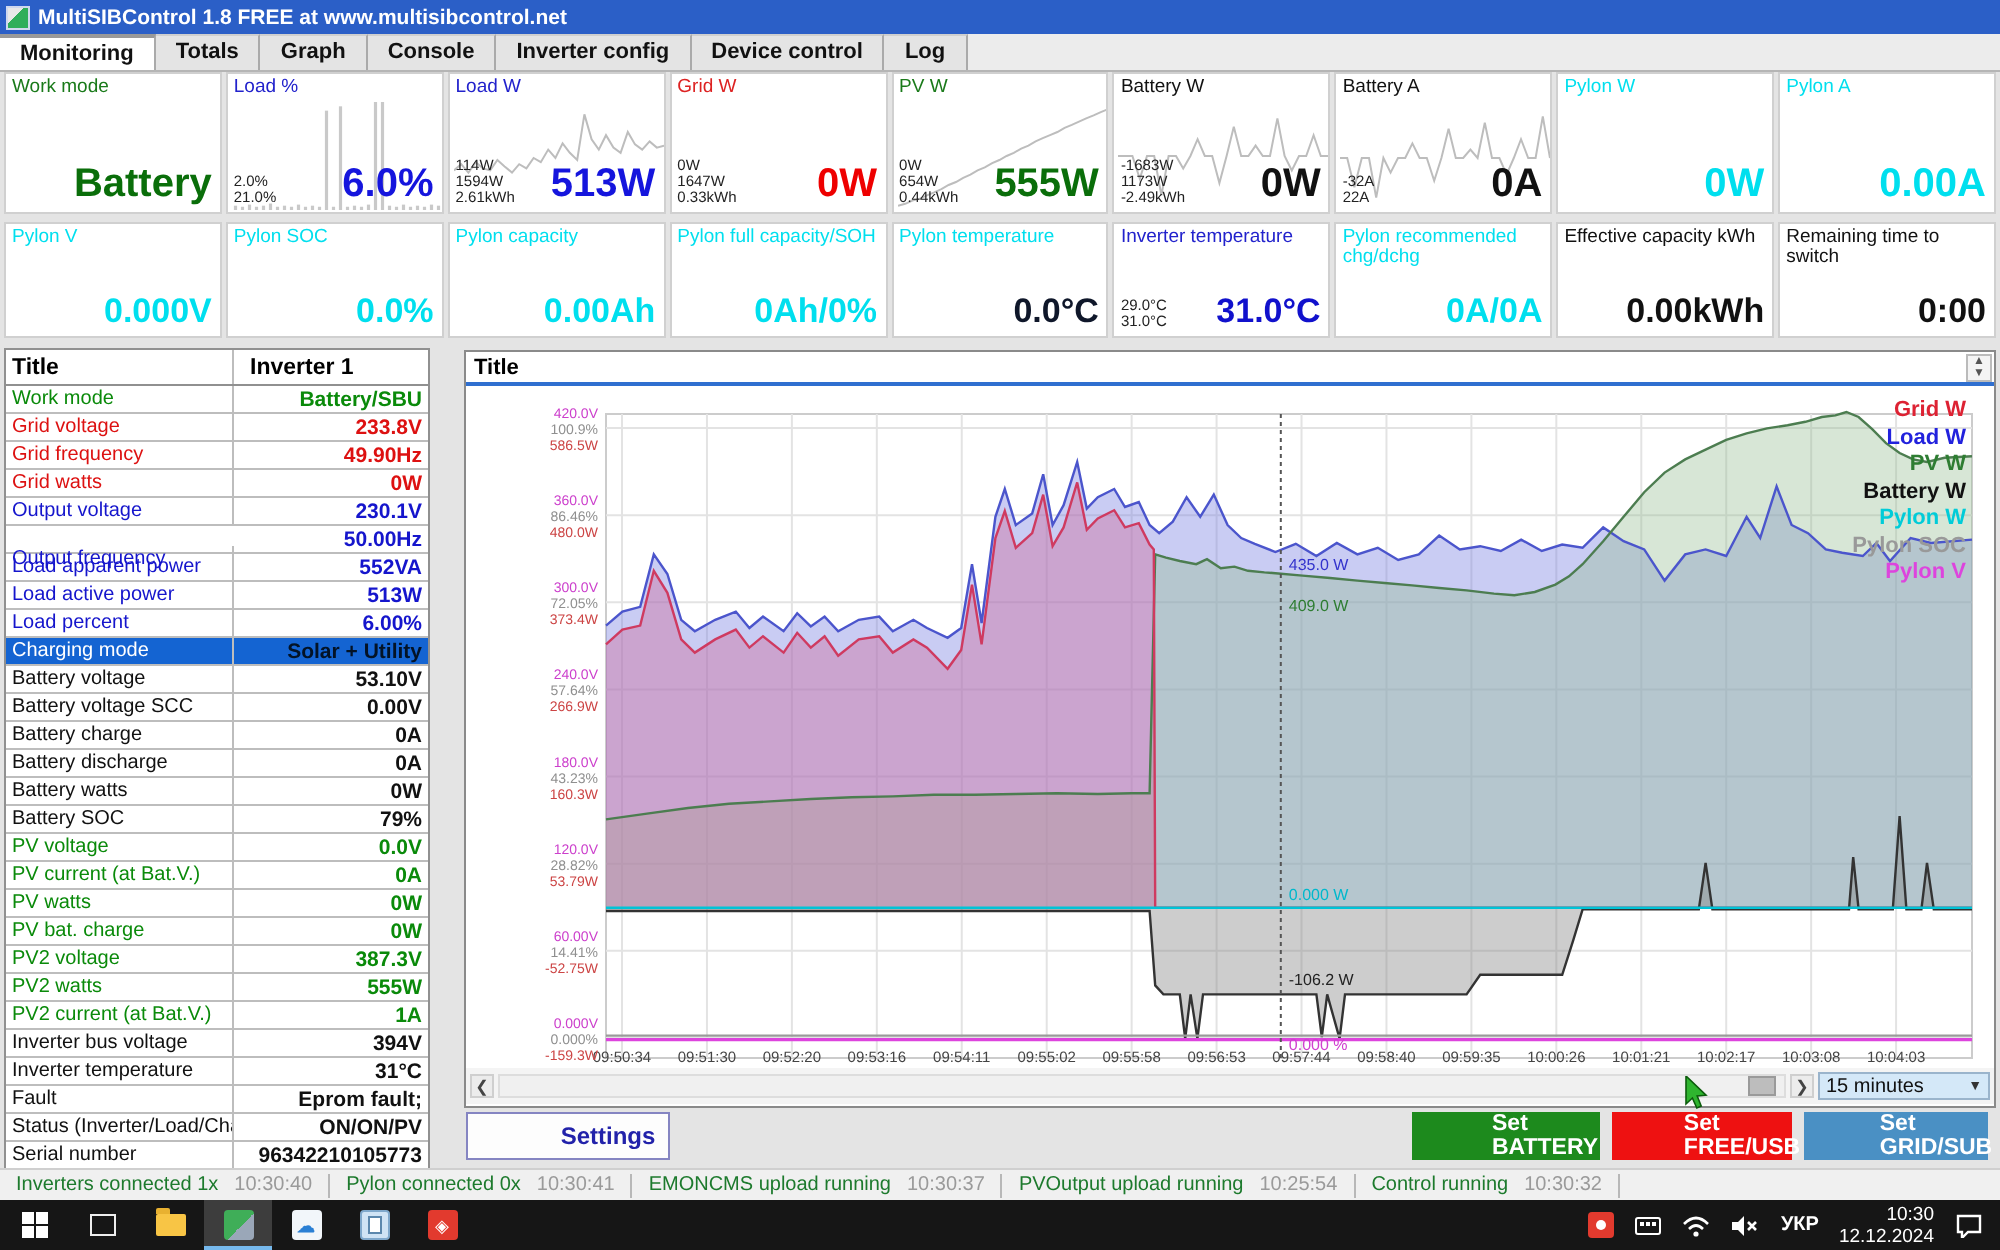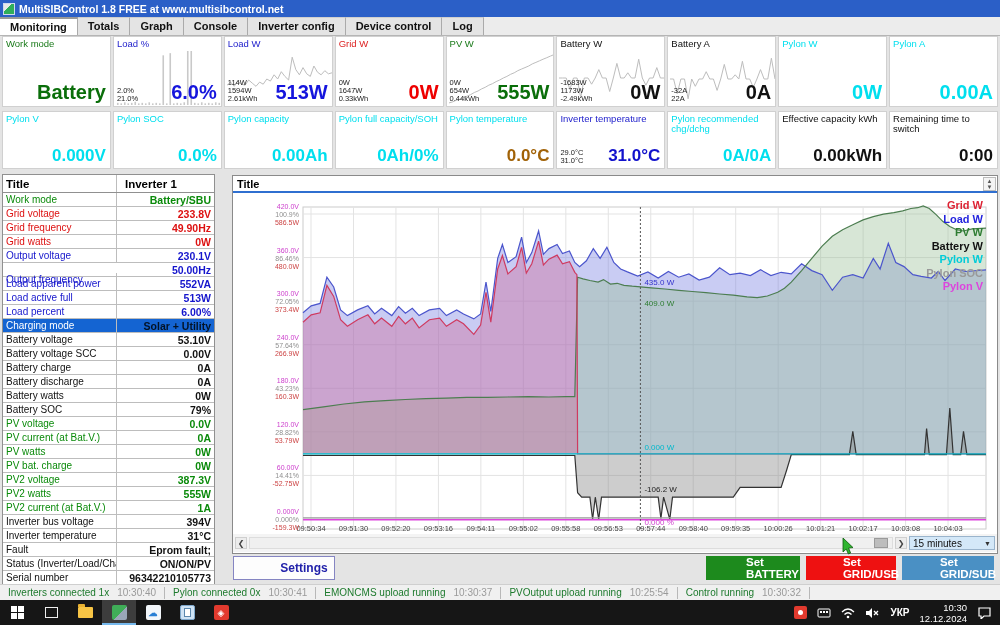--- a/index.html
+++ b/index.html
@@ -225,21 +225,21 @@
       <div class="panel">
         <div class="plabel" style="color: rgb(0, 223, 238);">Pylon capacity</div>
         <div class="pvalue" style="color: rgb(0, 223, 238);">0.00Ah</div>
       </div>
       <div class="panel">
         <div class="plabel" style="color: rgb(0, 223, 238);">Pylon full capacity/SOH</div>
         <div class="pvalue" style="color: rgb(0, 223, 238);">0Ah/0%</div>
       </div>
       <div class="panel">
         <div class="plabel" style="color: rgb(0, 223, 238);">Pylon temperature</div>
-        <div class="pvalue" style="color: #a16207;">0.0°C</div>
+        <div class="pvalue" style="color: #0f172a;">0.0°C</div>
       </div>
       <div class="panel">
         <div class="plabel" style="color: rgb(34, 34, 204);">Inverter temperature</div>
         <div class="psmall">
           <div>29.0°C</div>
           <div>31.0°C</div>
         </div>
         <div class="pvalue" style="color: rgb(17, 17, 204);">31.0°C</div>
       </div>
       <div class="panel">
@@ -284,21 +284,21 @@
     </div>
     <div class="trow">
       <div class="tl" style="color: rgb(21, 21, 204); margin-top: 20px;">Output frequency</div>
       <div class="tv" style="color: rgb(21, 21, 204);">50.00Hz</div>
     </div>
     <div class="trow">
       <div class="tl" style="color: rgb(21, 21, 204);">Load apparent power</div>
       <div class="tv" style="color: rgb(21, 21, 204);">552VA</div>
     </div>
     <div class="trow">
-      <div class="tl" style="color: rgb(21, 21, 204);">Load active full</div>
+      <div class="tl" style="color: rgb(21, 21, 204);">Load active power</div>
       <div class="tv" style="color: rgb(21, 21, 204);">513W</div>
     </div>
     <div class="trow">
       <div class="tl" style="color: rgb(21, 21, 204);">Load percent</div>
       <div class="tv" style="color: rgb(21, 21, 204);">6.00%</div>
     </div>
     <div class="trow hl">
       <div class="tl">Charging mode</div>
       <div class="tv">Solar + Utility</div>
     </div>
@@ -485,21 +485,21 @@
     <div class="arr">❯</div>
     <div id="grange">
       <span>15 minutes</span>
       <span style="font-size:7px;color:#333">▼</span>
     </div>
   </div>
 </div>
 
 <div class="btn" id="btn-settings">Settings</div>
 <div class="btn" id="btn-battery">Set BATTERY</div>
-<div class="btn" id="btn-gridusb">Set GRID/USB</div>
+<div class="btn" id="btn-gridusb">Set FREE/USB</div>
 <div class="btn" id="btn-gridsub">Set GRID/SUB</div>
 
 <div id="statusbar">
     <div class="sseg">
       <span class="stext">Inverters connected 1x</span>
       <span class="stime">10:30:40</span>
     </div>
     <div class="sseg">
       <span class="stext">Pylon connected 0x</span>
       <span class="stime">10:30:41</span>

